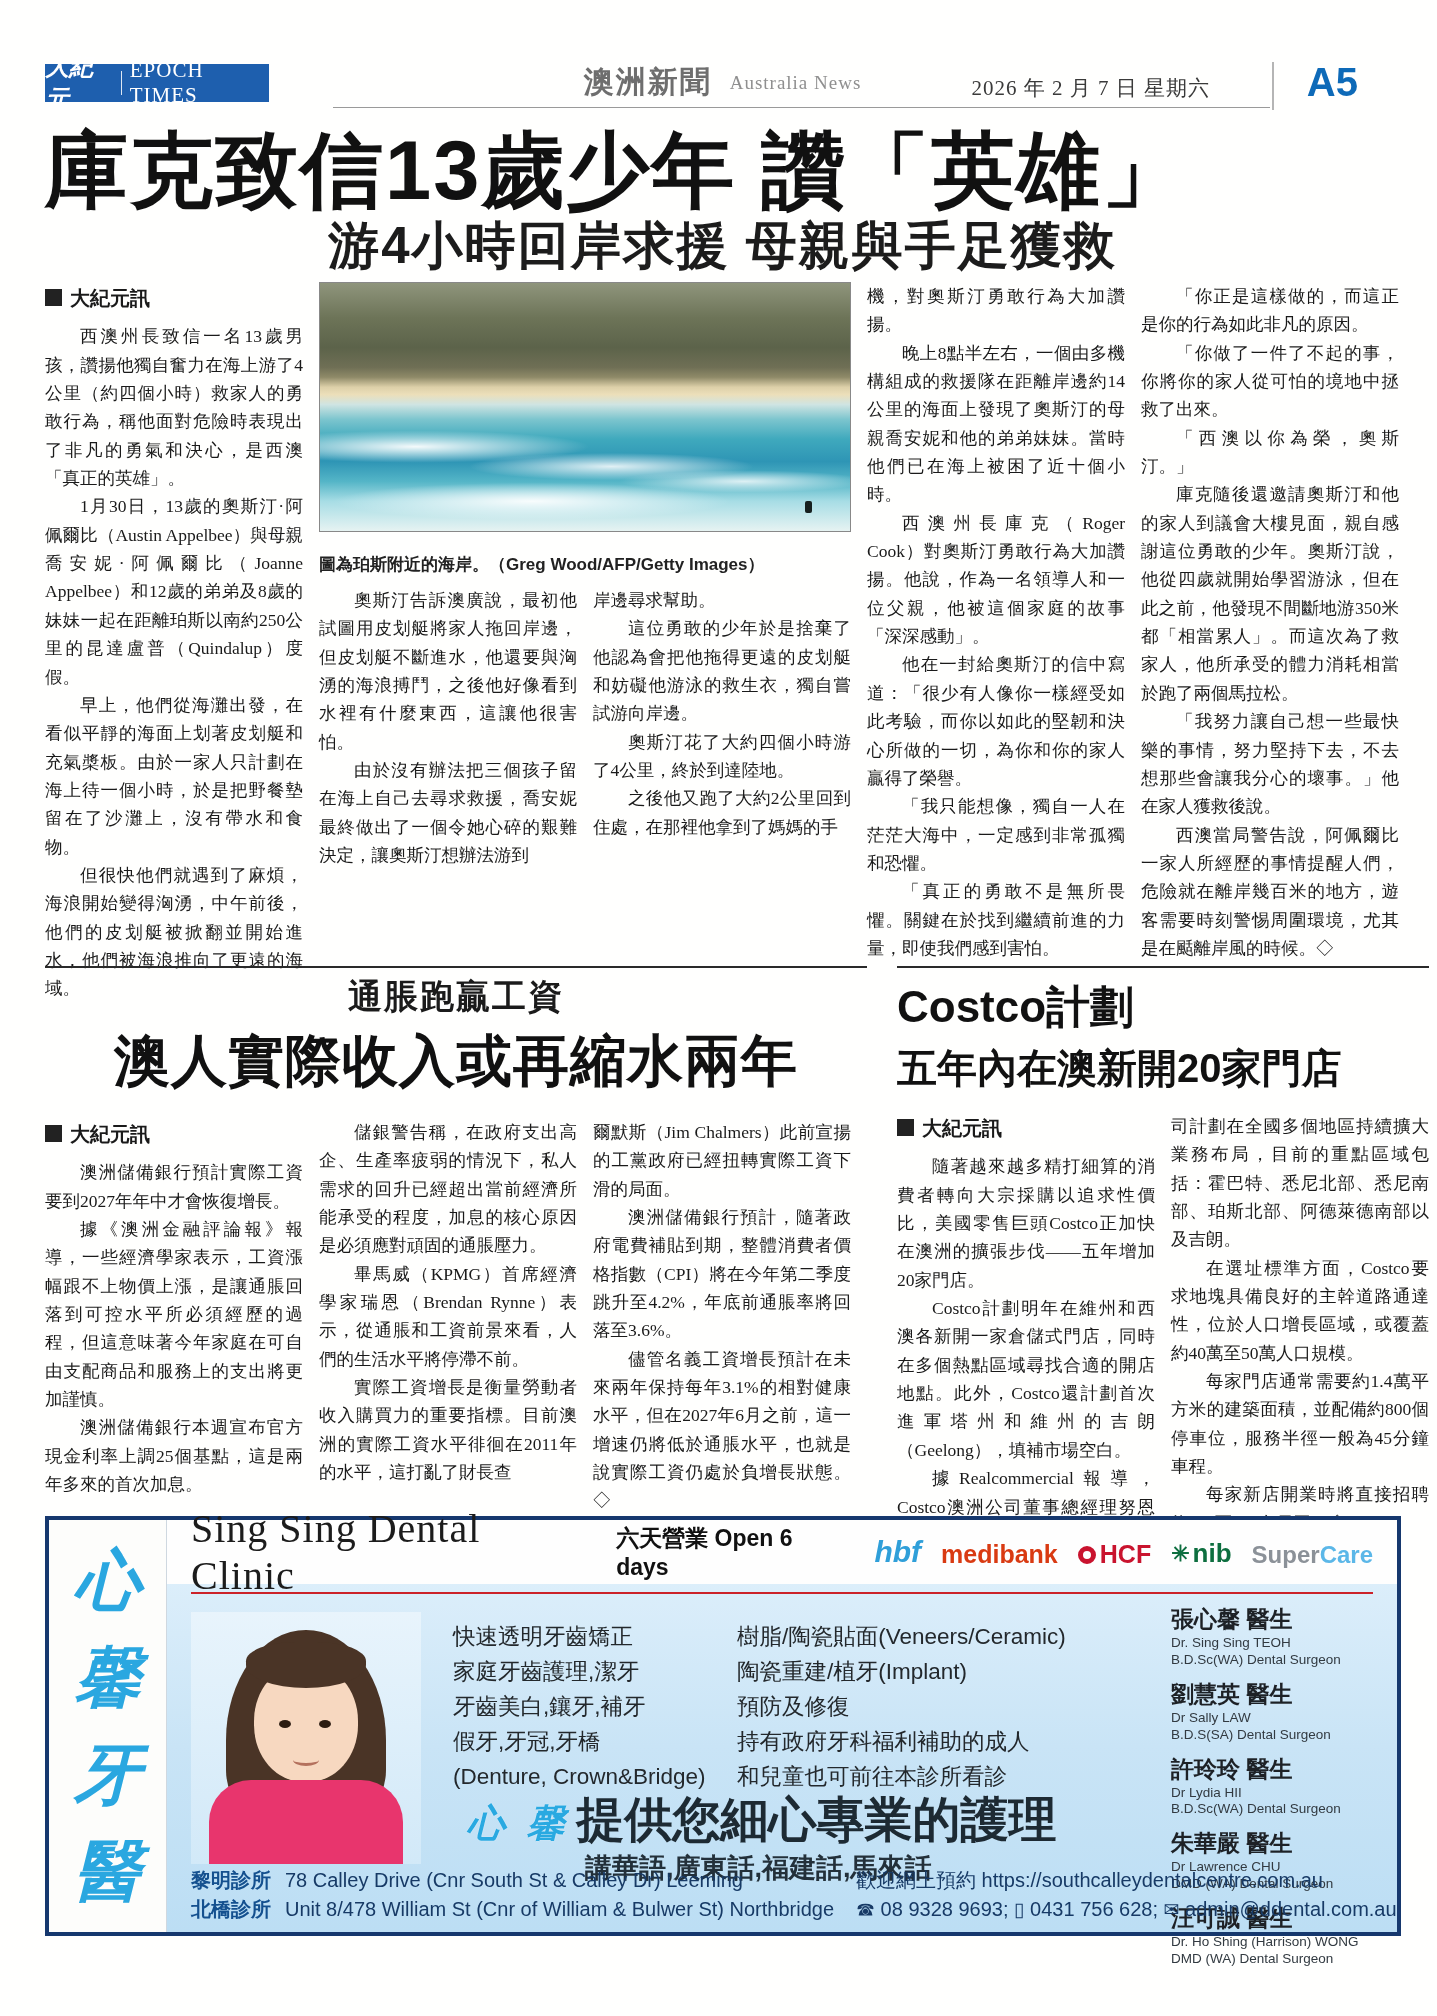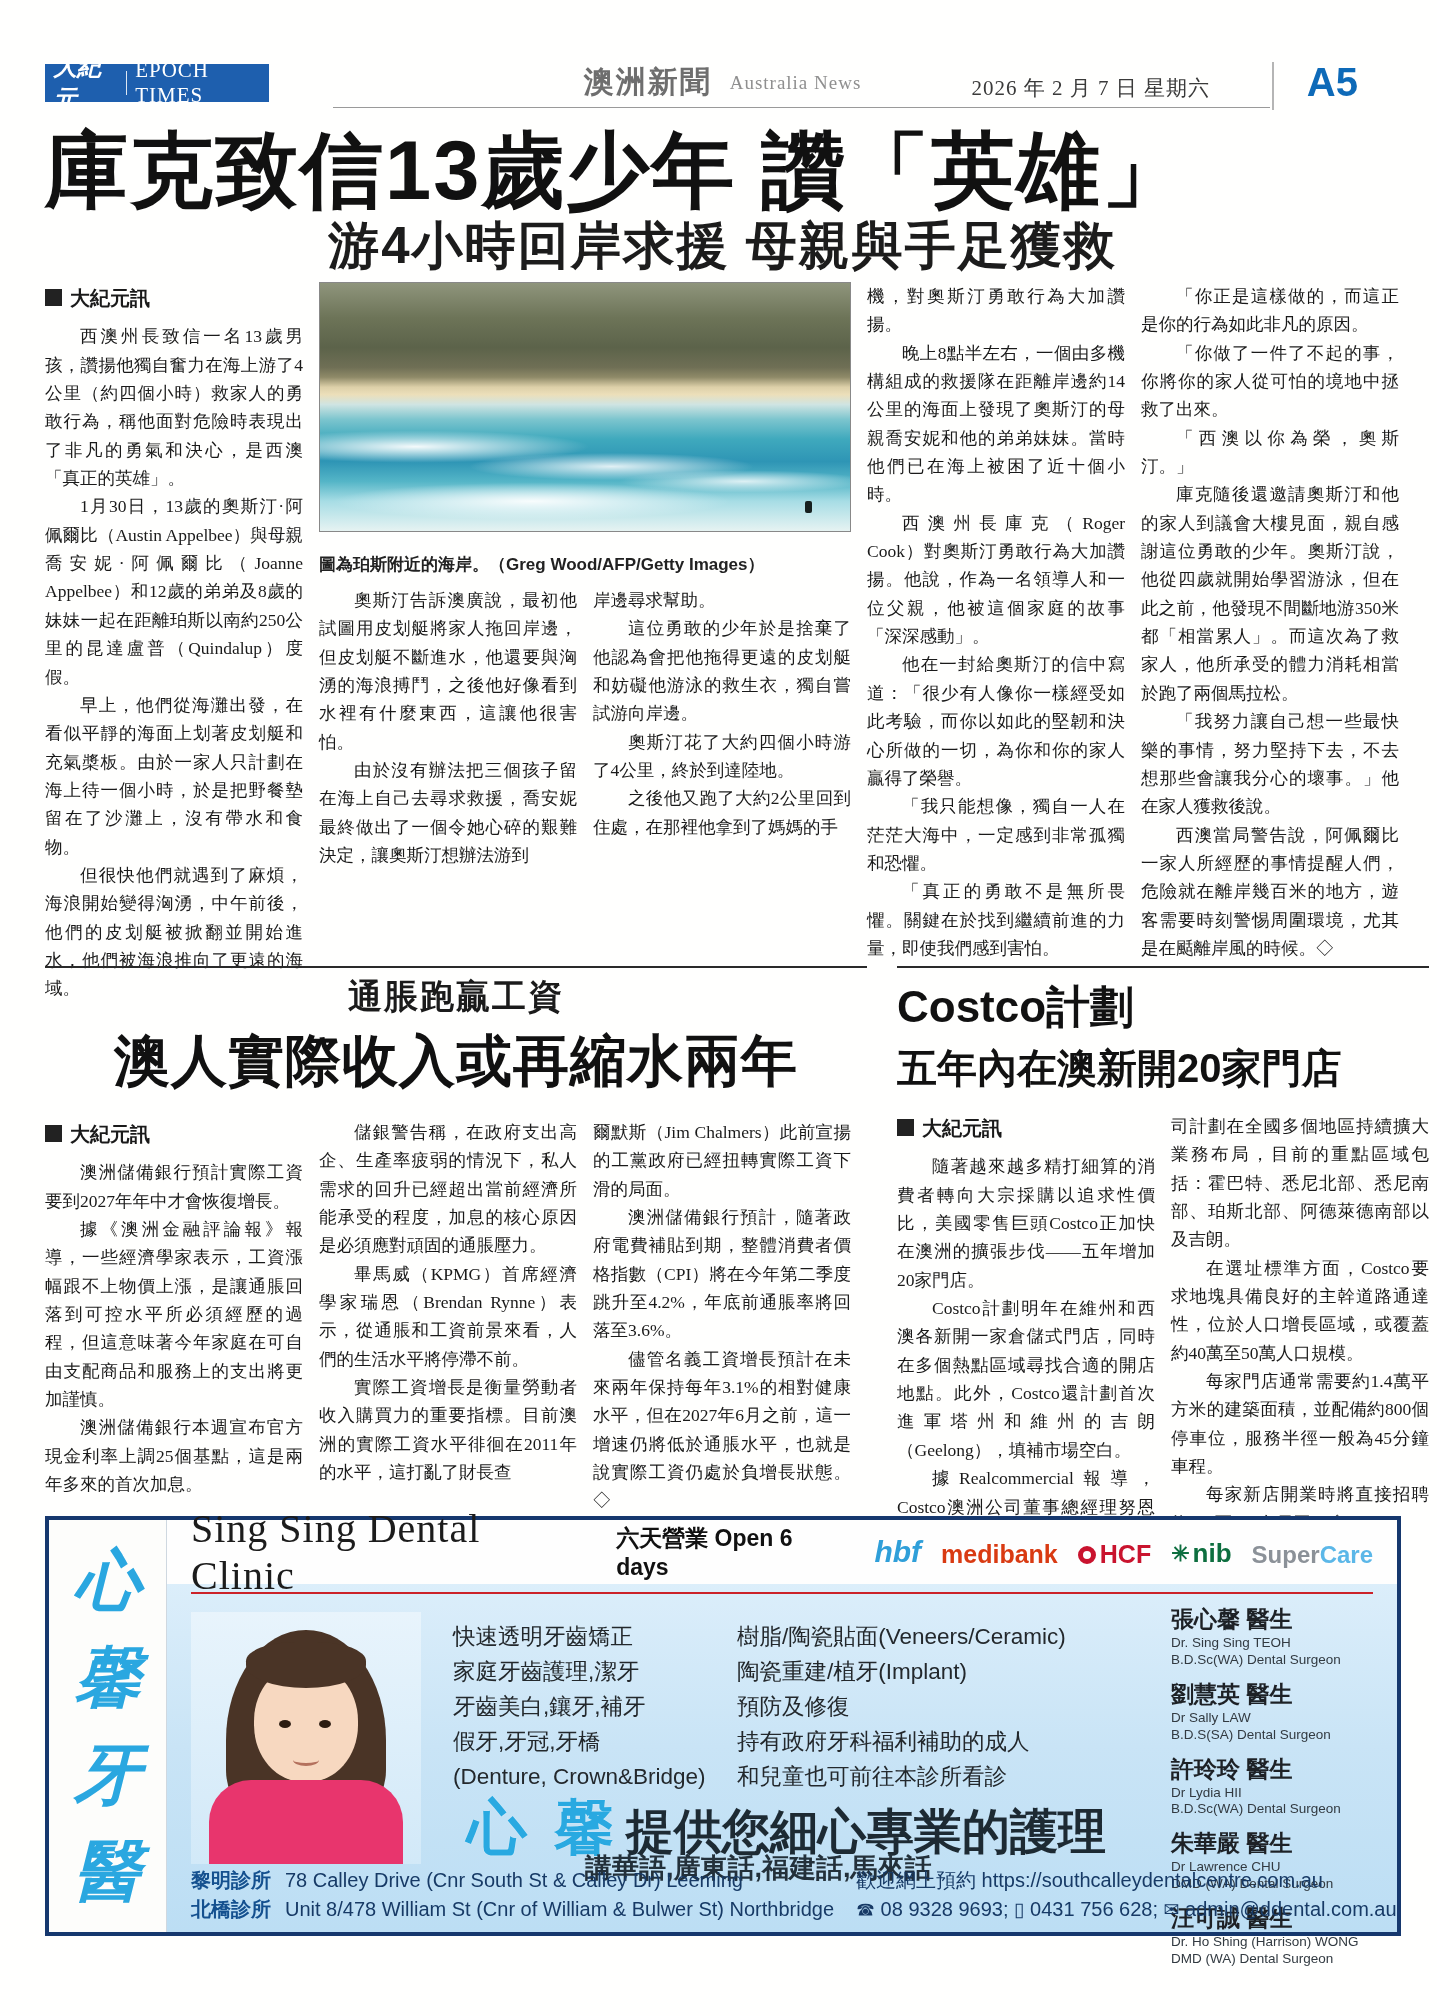--- a/index.html
+++ b/index.html
@@ -9,21 +9,21 @@
     background:#fffffe; overflow:hidden;
     font-family:"Liberation Serif", serif; color:#1a1a1a;
   }
 
   
   .masthead { position:absolute; top:62px; left:45px; right:37px; height:48px; }
   .brandbox {
     position:absolute; left:0; top:2px; width:224px; height:38px;
     background:#1e5fae; color:#fff; display:flex; align-items:center; justify-content:center; gap:8px;
   }
-  .brandbox .cn { font-family:"Liberation Serif",serif; font-weight:bold; font-size:24px; font-style:italic;padding-left:8px; }
+  .brandbox .cn { font-family:"Liberation Serif",serif; font-weight:bold; font-size:24px; font-style:italic; }
   .brandbox .sep { width:1px; height:24px; background:rgba(255,255,255,.85); }
   .brandbox .en { font-family:"Liberation Serif",serif; font-size:21px; letter-spacing:1px; }
   .head-rule { position:absolute; left:288px; right:130px; top:45px; height:1px; background:#9a9a9a; }
   .section-title { position:absolute; left:0; right:0; top:0; text-align:center; white-space:nowrap; }
   .section-title .cn { font-size:30px; font-weight:bold; color:#6e6e6e; letter-spacing:2px; vertical-align:middle; }
   .section-title .en { font-family:"Liberation Serif",serif; font-size:19px; color:#8f8f8f; margin-left:14px; vertical-align:middle; letter-spacing:1px; }
   .date { position:absolute; right:190px; top:12px; font-size:21px; color:#3a3a3a; letter-spacing:1px; }
   .pageno-divider { position:absolute; right:126px; top:0; width:2px; height:48px; background:#b5b5b5; }
   .pageno { position:absolute; right:42px; top:-2px; font-family:"Liberation Sans",sans-serif; font-weight:bold; font-size:40px; color:#0e6ab8; }
 
@@ -97,21 +97,21 @@
   .girl .eye { position:absolute; top:108px; width:12px; height:8px; background:#2c1d12; border-radius:50%; }
   .girl .smile { position:absolute; left:102px; top:142px; width:26px; height:12px; border-bottom:3px solid #b4715d; border-radius:50%; }
   .girl .body { position:absolute; left:18px; top:168px; width:194px; height:100px; background:#e8356d; border-radius:42px 42px 0 0; }
 
   .svc { position:absolute; top:100px; font-family:"Liberation Sans",sans-serif; font-size:22.5px; color:#23282c; line-height:1.55; }
   .svc p { margin:0; }
   .svc1 { left:286px; width:270px; }
   .svc2 { left:570px; width:330px; }
 
   .tagline { position:absolute; left:300px; top:268px; white-space:nowrap; }
-  .tagline .script { font-family:"Liberation Serif",serif; font-weight:bold; font-size:60px; color:#29a9e1; letter-spacing:6px; text-shadow:0 0 1px #fff;text-align:right; }
+  .tagline .script { font-family:"Liberation Serif",serif; font-style:italic; font-weight:bold; font-size:38px; color:#29a9e1; letter-spacing:6px; text-shadow:0 0 1px #fff;text-align:right; }
   .tagline .rest { font-family:"Liberation Sans",sans-serif; font-weight:bold; font-size:48px; color:#1d2a33; margin-left:6px; }
   .tagline2 { position:absolute; left:418px; top:330px; font-family:"Liberation Sans",sans-serif; font-weight:bold; font-size:27px; color:#23303a; }
 
   .doctors { position:absolute; right:14px; top:84px; width:212px; font-family:"Liberation Sans",sans-serif; }
   .doc { margin-bottom:10px; }
   .doc .nm { font-weight:bold; font-size:23px; color:#1d2126; }
   .doc .cr { font-size:13.5px; color:#323a41; line-height:1.25; }
 
   .ad-foot { position:absolute; left:24px; right:240px; bottom:8px; display:flex; gap:14px; font-family:"Liberation Sans",sans-serif; color:#173a66; }
   .clinics { font-weight:bold; font-size:20px; line-height:1.45; color:#14508f; white-space:nowrap; }

